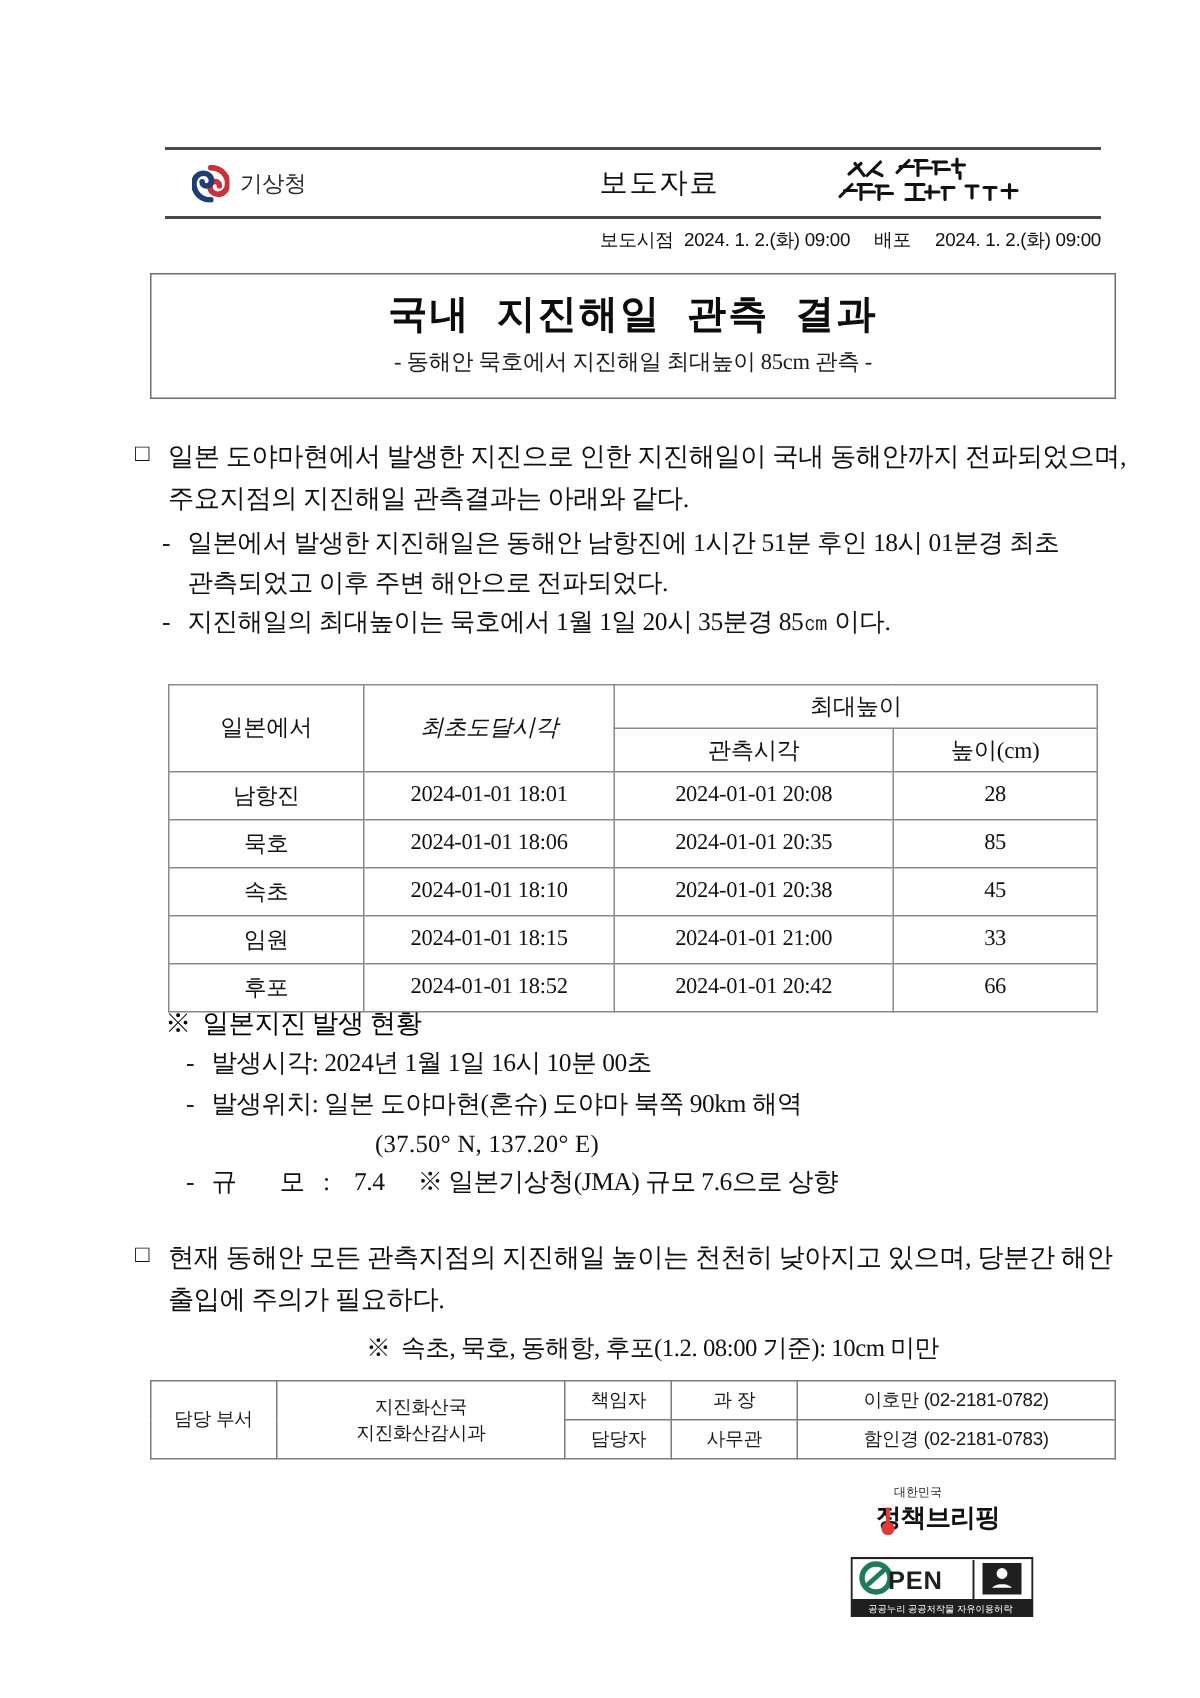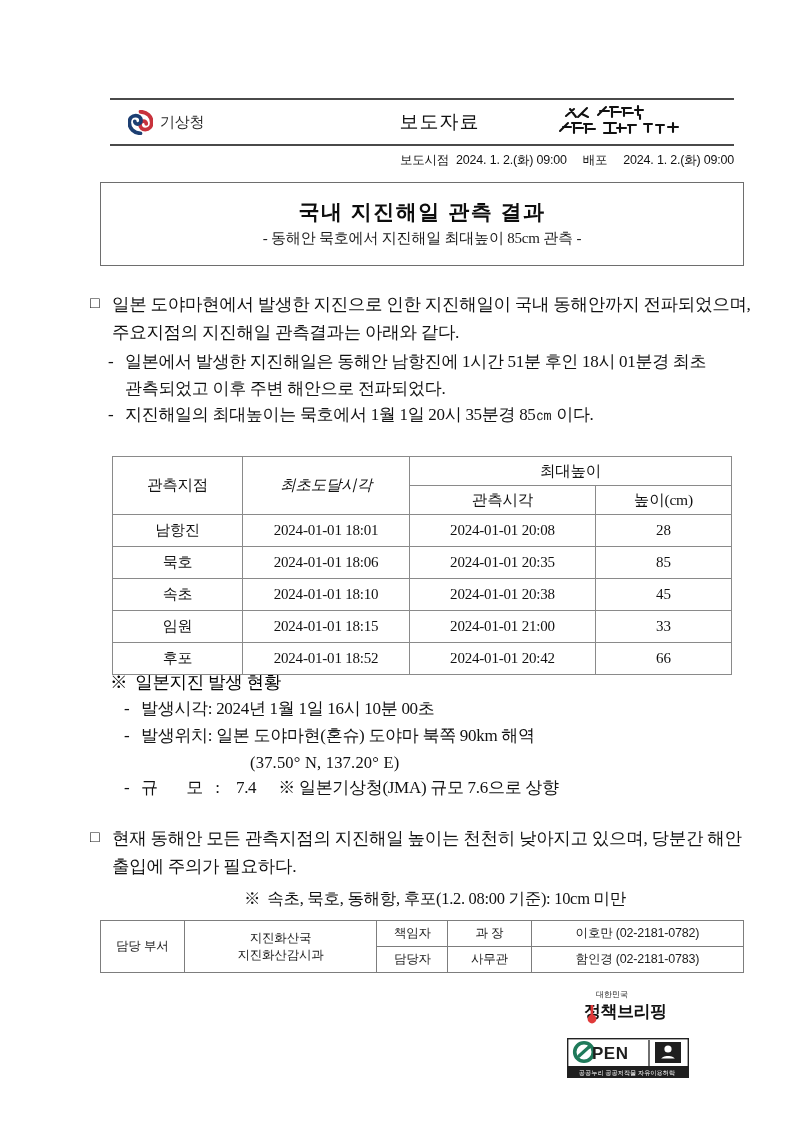--- a/index.html
+++ b/index.html
@@ -94,22 +94,22 @@
     width: 644px;
     height: 84px;
     border: 1.5px solid #6e6e6e;
     box-sizing: border-box;
     display: flex;
     flex-direction: column;
     align-items: center;
     justify-content: center;
   }
   .title-main {
-    font-family: Liberation Sans, sans-serif;
-    font-size: 21px;
+    font-family: Liberation Mono, monospace;
+    font-size: 26px;
     font-weight: bold;
     letter-spacing: 1.5px;
     color: #0d0d0d;
     line-height: 1.12;
   }
   .title-sub {
     margin-top: 5px;
     font-size: 15px;
     letter-spacing: -0.2px;
     color: #1a1a1a;
@@ -335,21 +335,21 @@
       <div class="sub-item">
         <span class="dash">-</span><span class="sub-text">지진해일의 최대높이는 묵호에서 1월 1일 20시 35분경 85㎝ 이다.</span>
       </div>
     </div>
   </div>
 
   <div class="data-table-wrap">
     <table class="data-table">
       <thead>
         <tr>
-          <th class="col-site" rowspan="2">관측지점</th>
+          <th class="col-site" rowspan="2">일본에서</th>
           <th class="col-first" rowspan="2">최초도달시각</th>
           <th colspan="2">최대높이</th>
         </tr>
         <tr>
           <th class="col-obs">관측시각</th>
           <th class="col-hgt">높이(cm)</th>
         </tr>
       </thead>
       <tbody>
         <tr>

